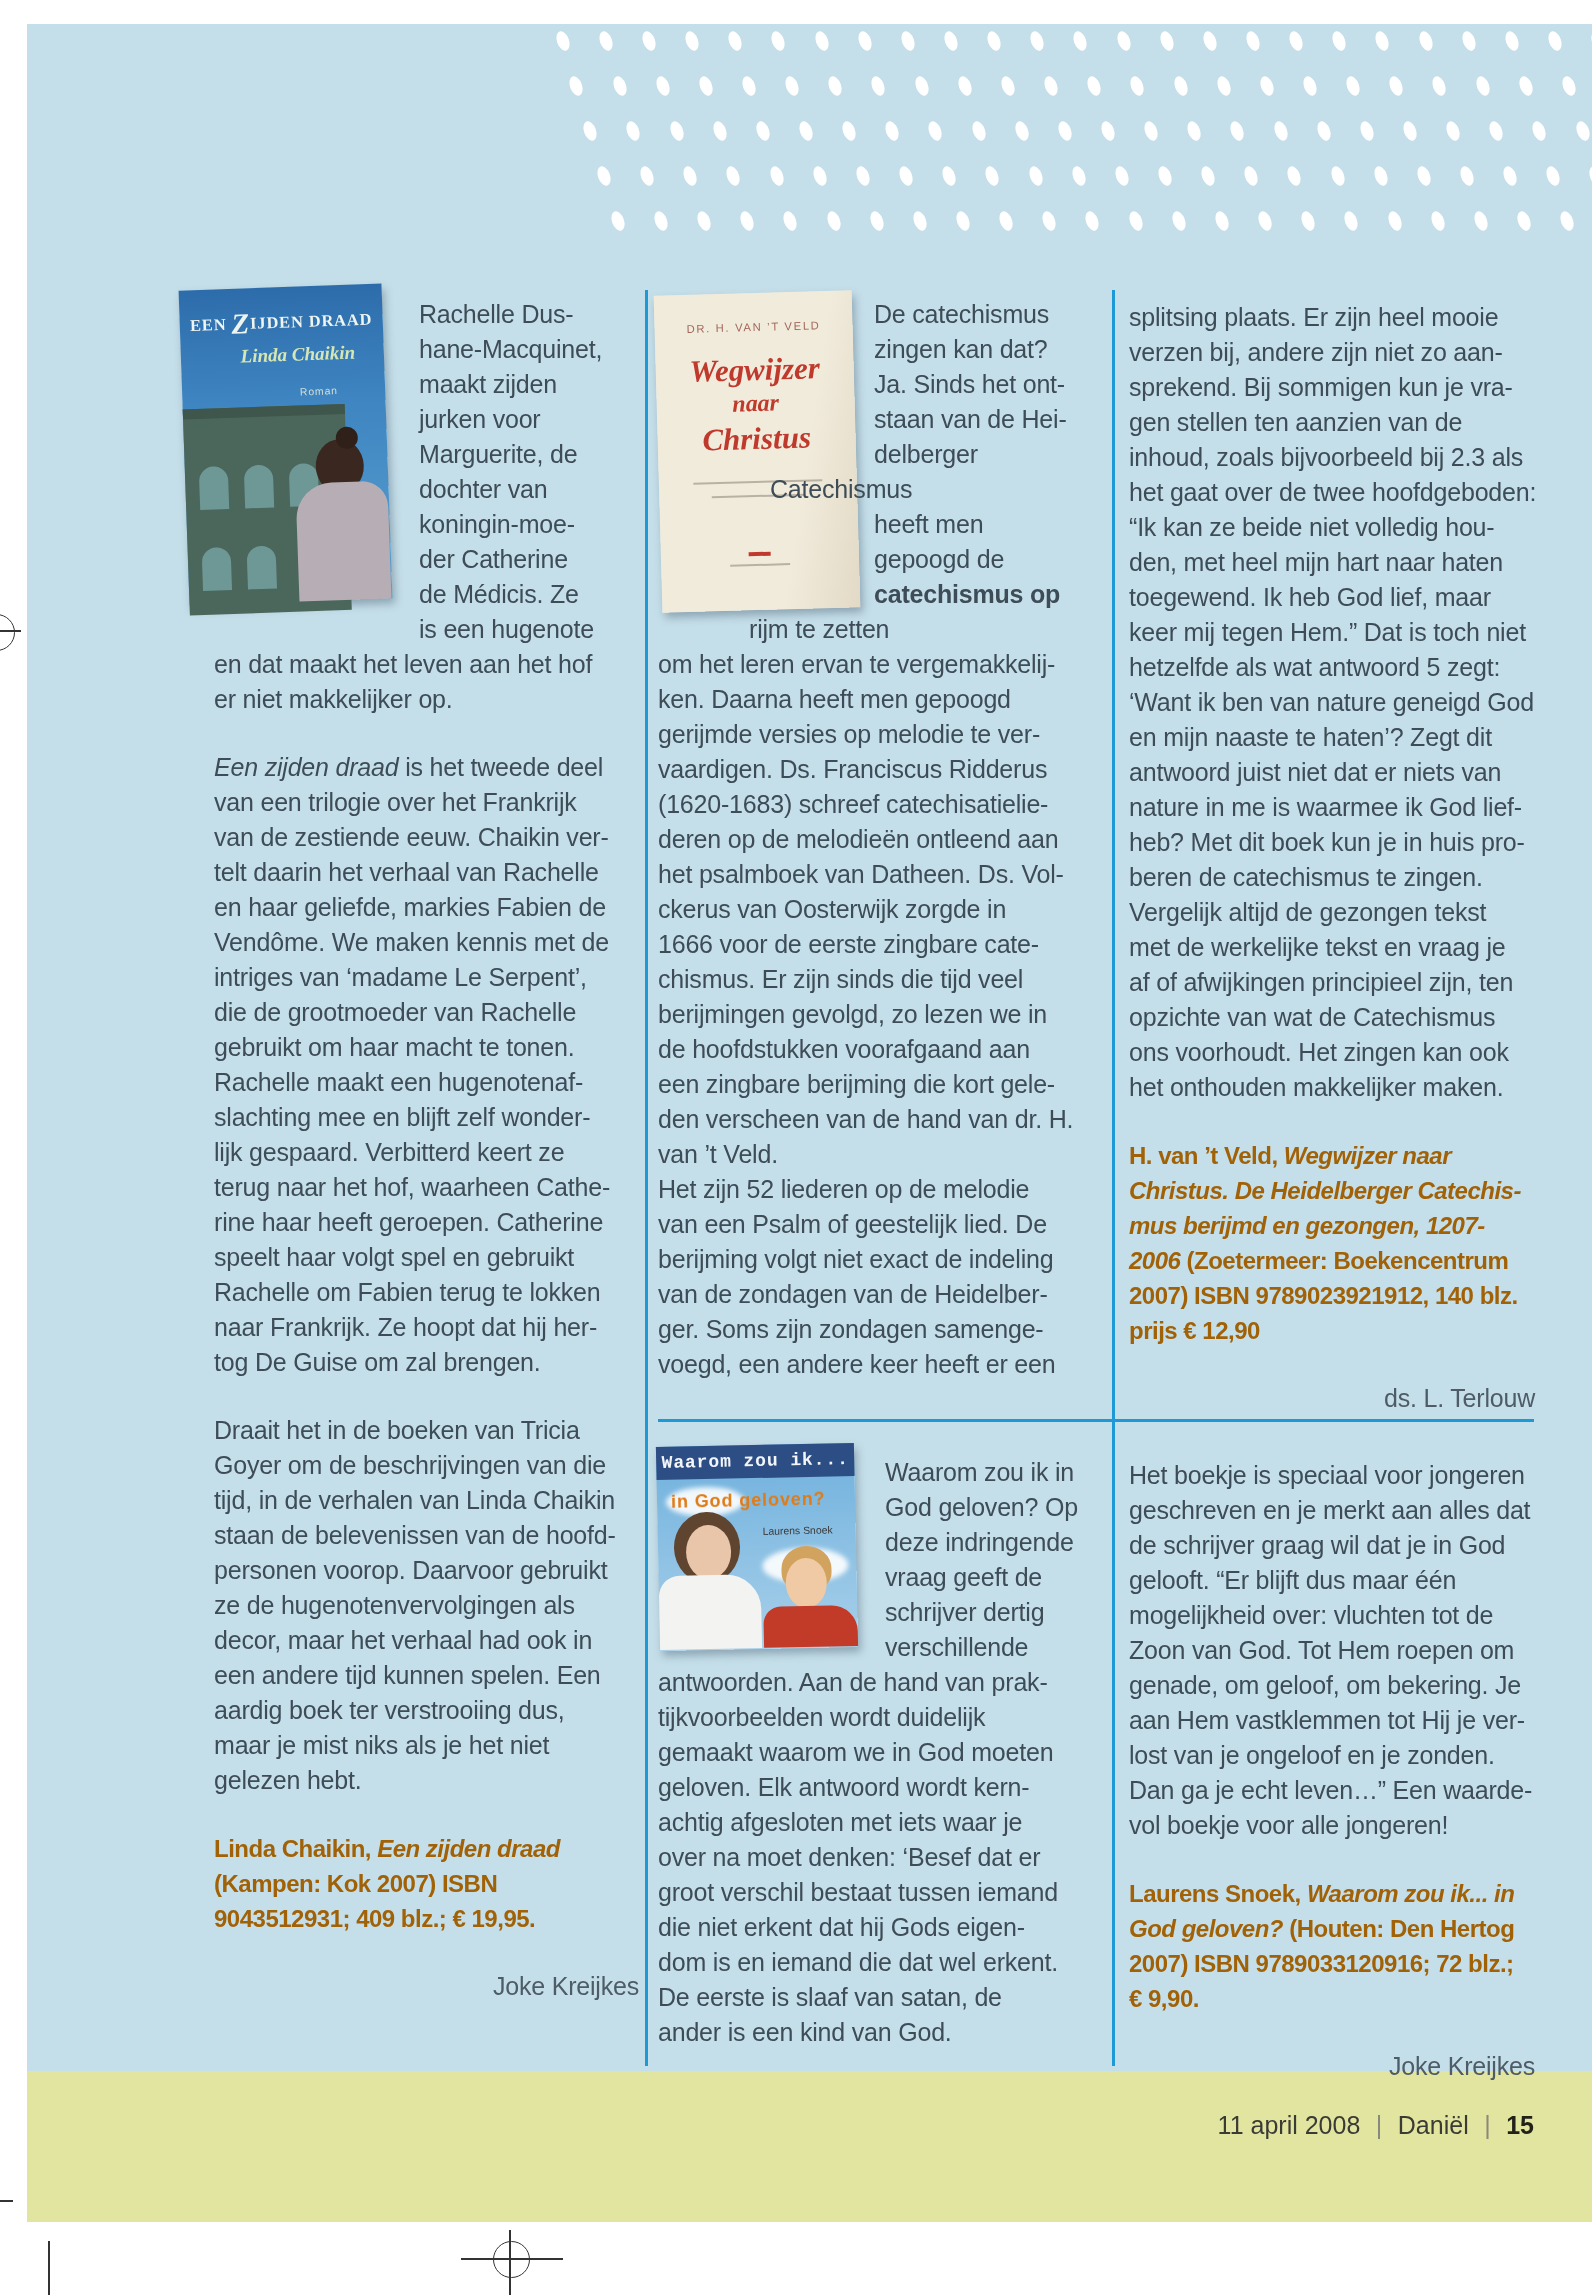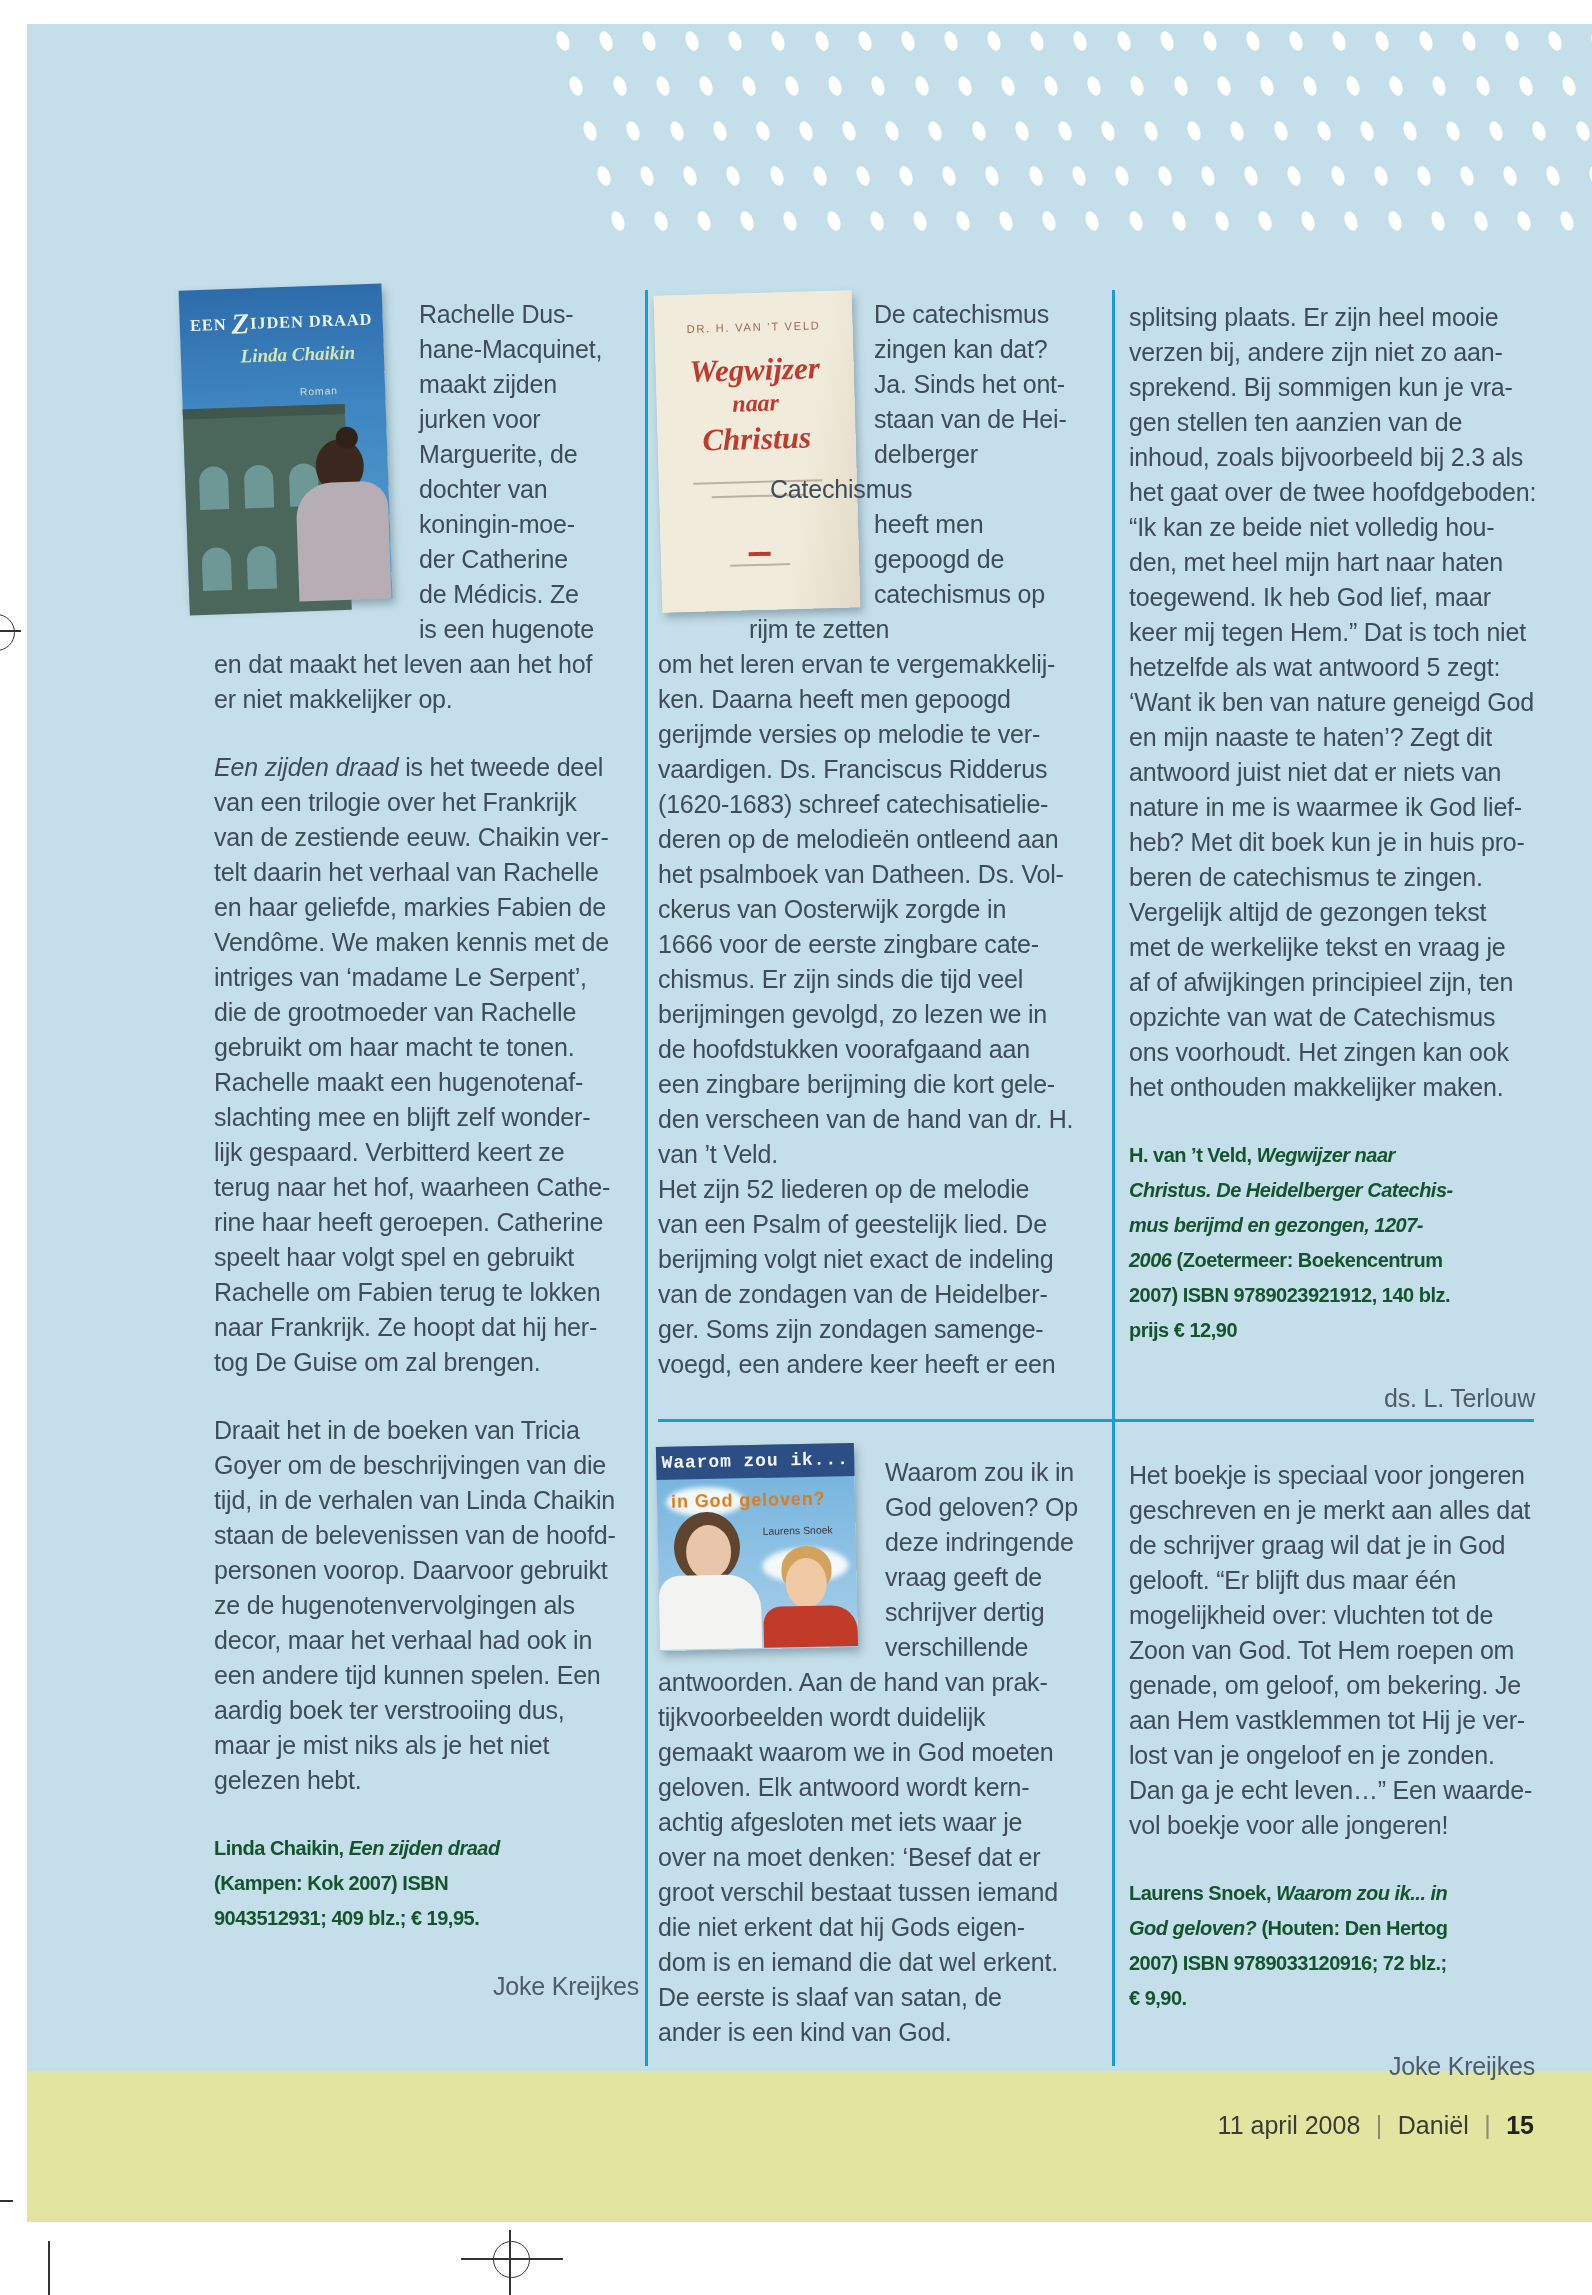--- a/index.html
+++ b/index.html
@@ -16,21 +16,21 @@
   
   #dots{left:0;top:0;width:1592px;height:2295px;pointer-events:none;}
   .dot{position:absolute;background:#ffffff;border-radius:50%;width:12px;height:20px;transform:rotate(-20deg);}
   
   .vdiv{width:2.6px;background:#1d9ad6;}
   .hdiv{height:2.6px;background:#1d9ad6;}
   
   .col{font-size:25px;line-height:35px;letter-spacing:-0.2px;}
   .line{white-space:nowrap;}
   .block + .block{margin-top:33px;}
-  .cite .line{font-weight:bold;color:#14532d;font-size:20px;letter-spacing:-0.5px;}
+  .cite .line{font-weight:bold;color:#a16207;font-size:24px;letter-spacing:-0.5px;}
   .byline{text-align:right;color:#4d5c66;}
   i{font-style:italic;}
   
   .cover{box-shadow:2.6px 5.2px 8.6px rgba(40,60,80,.35);}
   
   #cover1{left:184px;top:287px;width:203px;height:315px;transform:rotate(-2deg);
     background:linear-gradient(180deg,#2d6cab,#3f86c2 38%,#58a0cf);}
   .bk1-title{position:absolute;top:19px;width:100%;text-align:center;color:#eef4f0;
     font-family:"Liberation Serif","DejaVu Serif",serif;font-weight:bold;font-size:16.4px;letter-spacing:0.9px;white-space:nowrap;}
   .bk1-title .bigz{font-size:29px;font-style:italic;vertical-align:-4.3px;}
@@ -316,21 +316,21 @@
 <div class="abs col" style="left:658px;top:297px;width:431px;" id="col2top">
     <div class="block body">
       <div class="line" style="margin-left: 216px;">De catechismus</div>
       <div class="line" style="margin-left: 216px;">zingen kan dat?</div>
       <div class="line" style="margin-left: 216px;">Ja. Sinds het ont-</div>
       <div class="line" style="margin-left: 216px;">staan van de Hei-</div>
       <div class="line" style="margin-left: 216px;">delberger</div>
       <div class="line" style="margin-left: 112px;">Catechismus</div>
       <div class="line" style="margin-left: 216px;">heeft men</div>
       <div class="line" style="margin-left: 216px;">gepoogd de</div>
-      <div class="line" style="margin-left: 216px;">catechismus op</div>
+      <div class="line" style="margin-left: 216px; font-weight: bold;">catechismus op</div>
       <div class="line" style="margin-left: 91px;">rijm te zetten</div>
       <div class="line">om het leren ervan te vergemakkelij-</div>
       <div class="line">ken. Daarna heeft men gepoogd</div>
       <div class="line">gerijmde versies op melodie te ver-</div>
       <div class="line">vaardigen. Ds. Franciscus Ridderus</div>
       <div class="line">(1620-1683) schreef catechisatielie-</div>
       <div class="line">deren op de melodieën ontleend aan</div>
       <div class="line">het psalmboek van Datheen. Ds. Vol-</div>
       <div class="line">ckerus van Oosterwijk zorgde in</div>
       <div class="line">1666 voor de eerste zingbare cate-</div>

